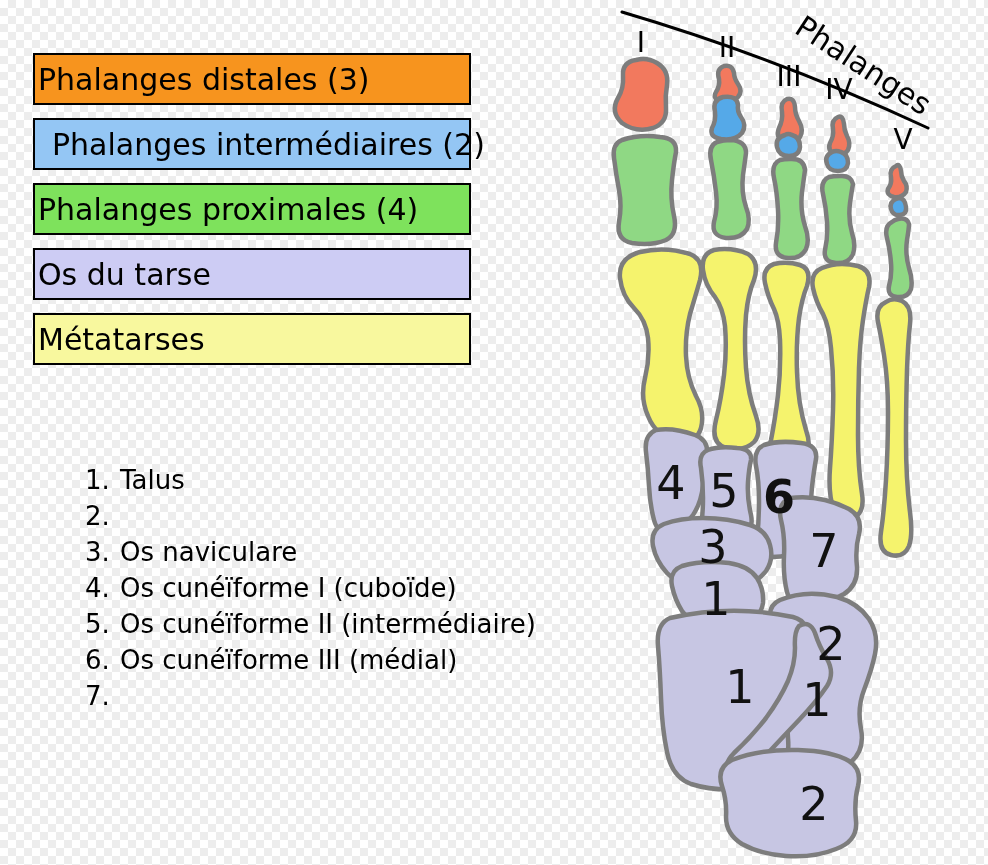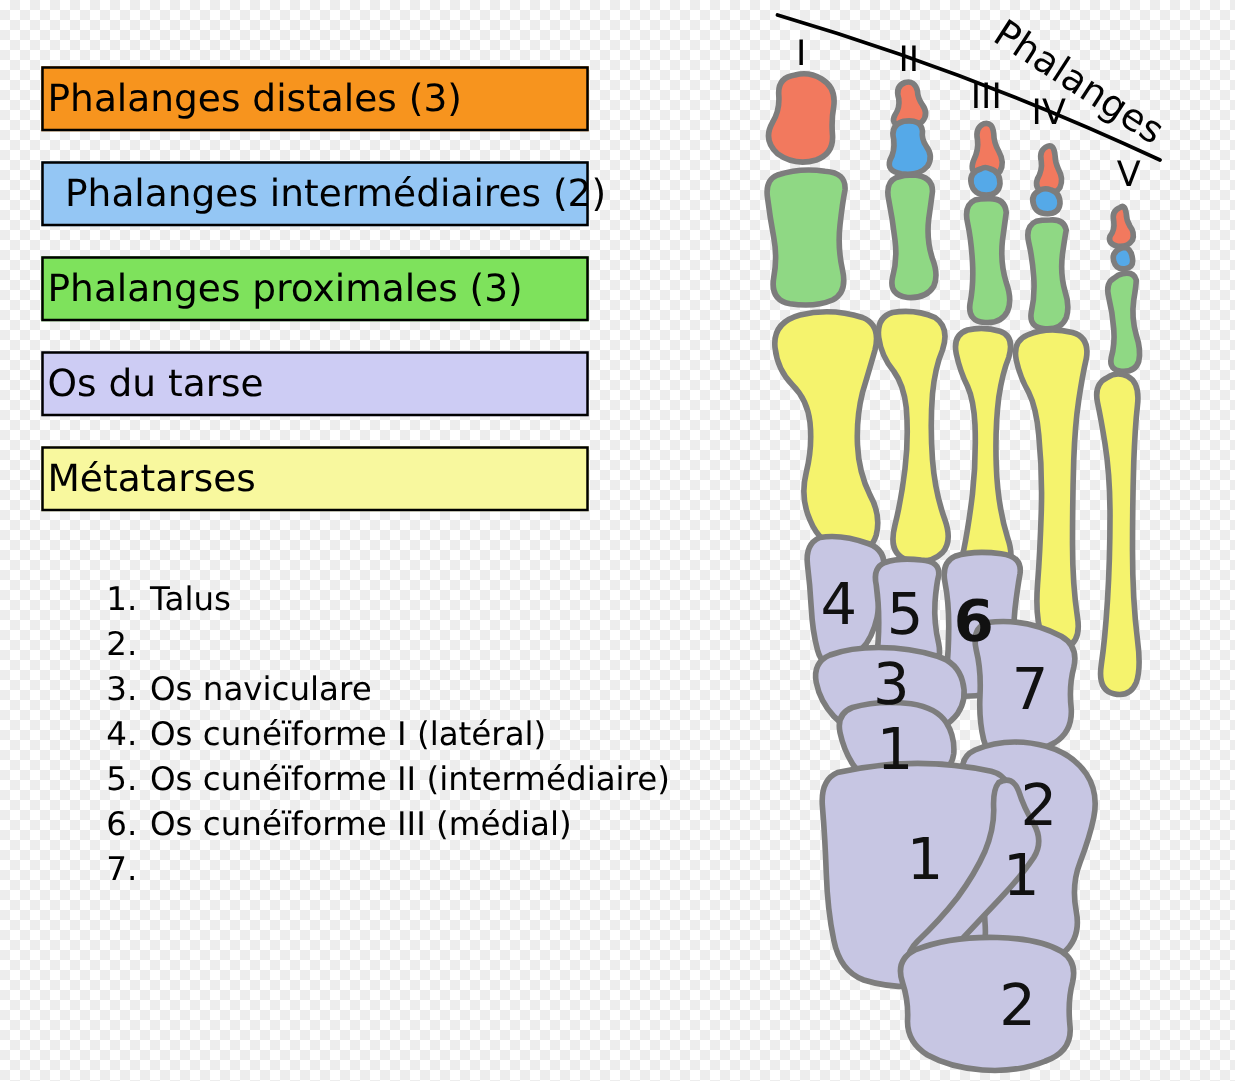--- a/index.html
+++ b/index.html
@@ -19,21 +19,21 @@
   .legend {
     position: absolute;
     left: 33px;
     top: 53px;
     width: 438px;
   }
   .legend-box {
     box-sizing: border-box;
     width: 100%;
     height: 52px;
-    margin-bottom: 24px;
+    margin-bottom: 13px;
     border: 2px solid #000000;
     display: flex;
     align-items: center;
     font-size: 30px;
     color: #000000;
     padding-left: 3px;
     white-space: nowrap;
   }
   .bone-list {
     position: absolute;
@@ -81,21 +81,21 @@
 <div class="canvas">
 
   <div class="legend">
     <div class="legend-box" style="background-color: rgb(247, 148, 30);">
       <span>Phalanges distales (3)</span>
     </div>
     <div class="legend-box" style="background-color: rgb(148, 198, 244); padding-left: 17px;">
       <span>Phalanges intermédiaires (2)</span>
     </div>
     <div class="legend-box" style="background-color: rgb(126, 226, 92);">
-      <span>Phalanges proximales (3)</span>
+      <span>Phalanges proximales (4)</span>
     </div>
     <div class="legend-box" style="background-color: rgb(205, 204, 244);">
       <span>Os du tarse</span>
     </div>
     <div class="legend-box" style="background-color: rgb(248, 248, 158);">
       <span>Métatarses</span>
     </div>
   </div>
 
   <div class="bone-list">
@@ -105,21 +105,21 @@
     </div>
     <div class="bone-list-row">
       <span class="bone-list-num">2.</span>
     </div>
     <div class="bone-list-row">
       <span class="bone-list-num">3.</span>
       <span>Os naviculare</span>
     </div>
     <div class="bone-list-row">
       <span class="bone-list-num">4.</span>
-      <span>Os cunéïforme I (latéral)</span>
+      <span>Os cunéïforme I (cuboïde)</span>
     </div>
     <div class="bone-list-row">
       <span class="bone-list-num">5.</span>
       <span>Os cunéïforme II (intermédiaire)</span>
     </div>
     <div class="bone-list-row">
       <span class="bone-list-num">6.</span>
       <span>Os cunéïforme III (médial)</span>
     </div>
     <div class="bone-list-row">

